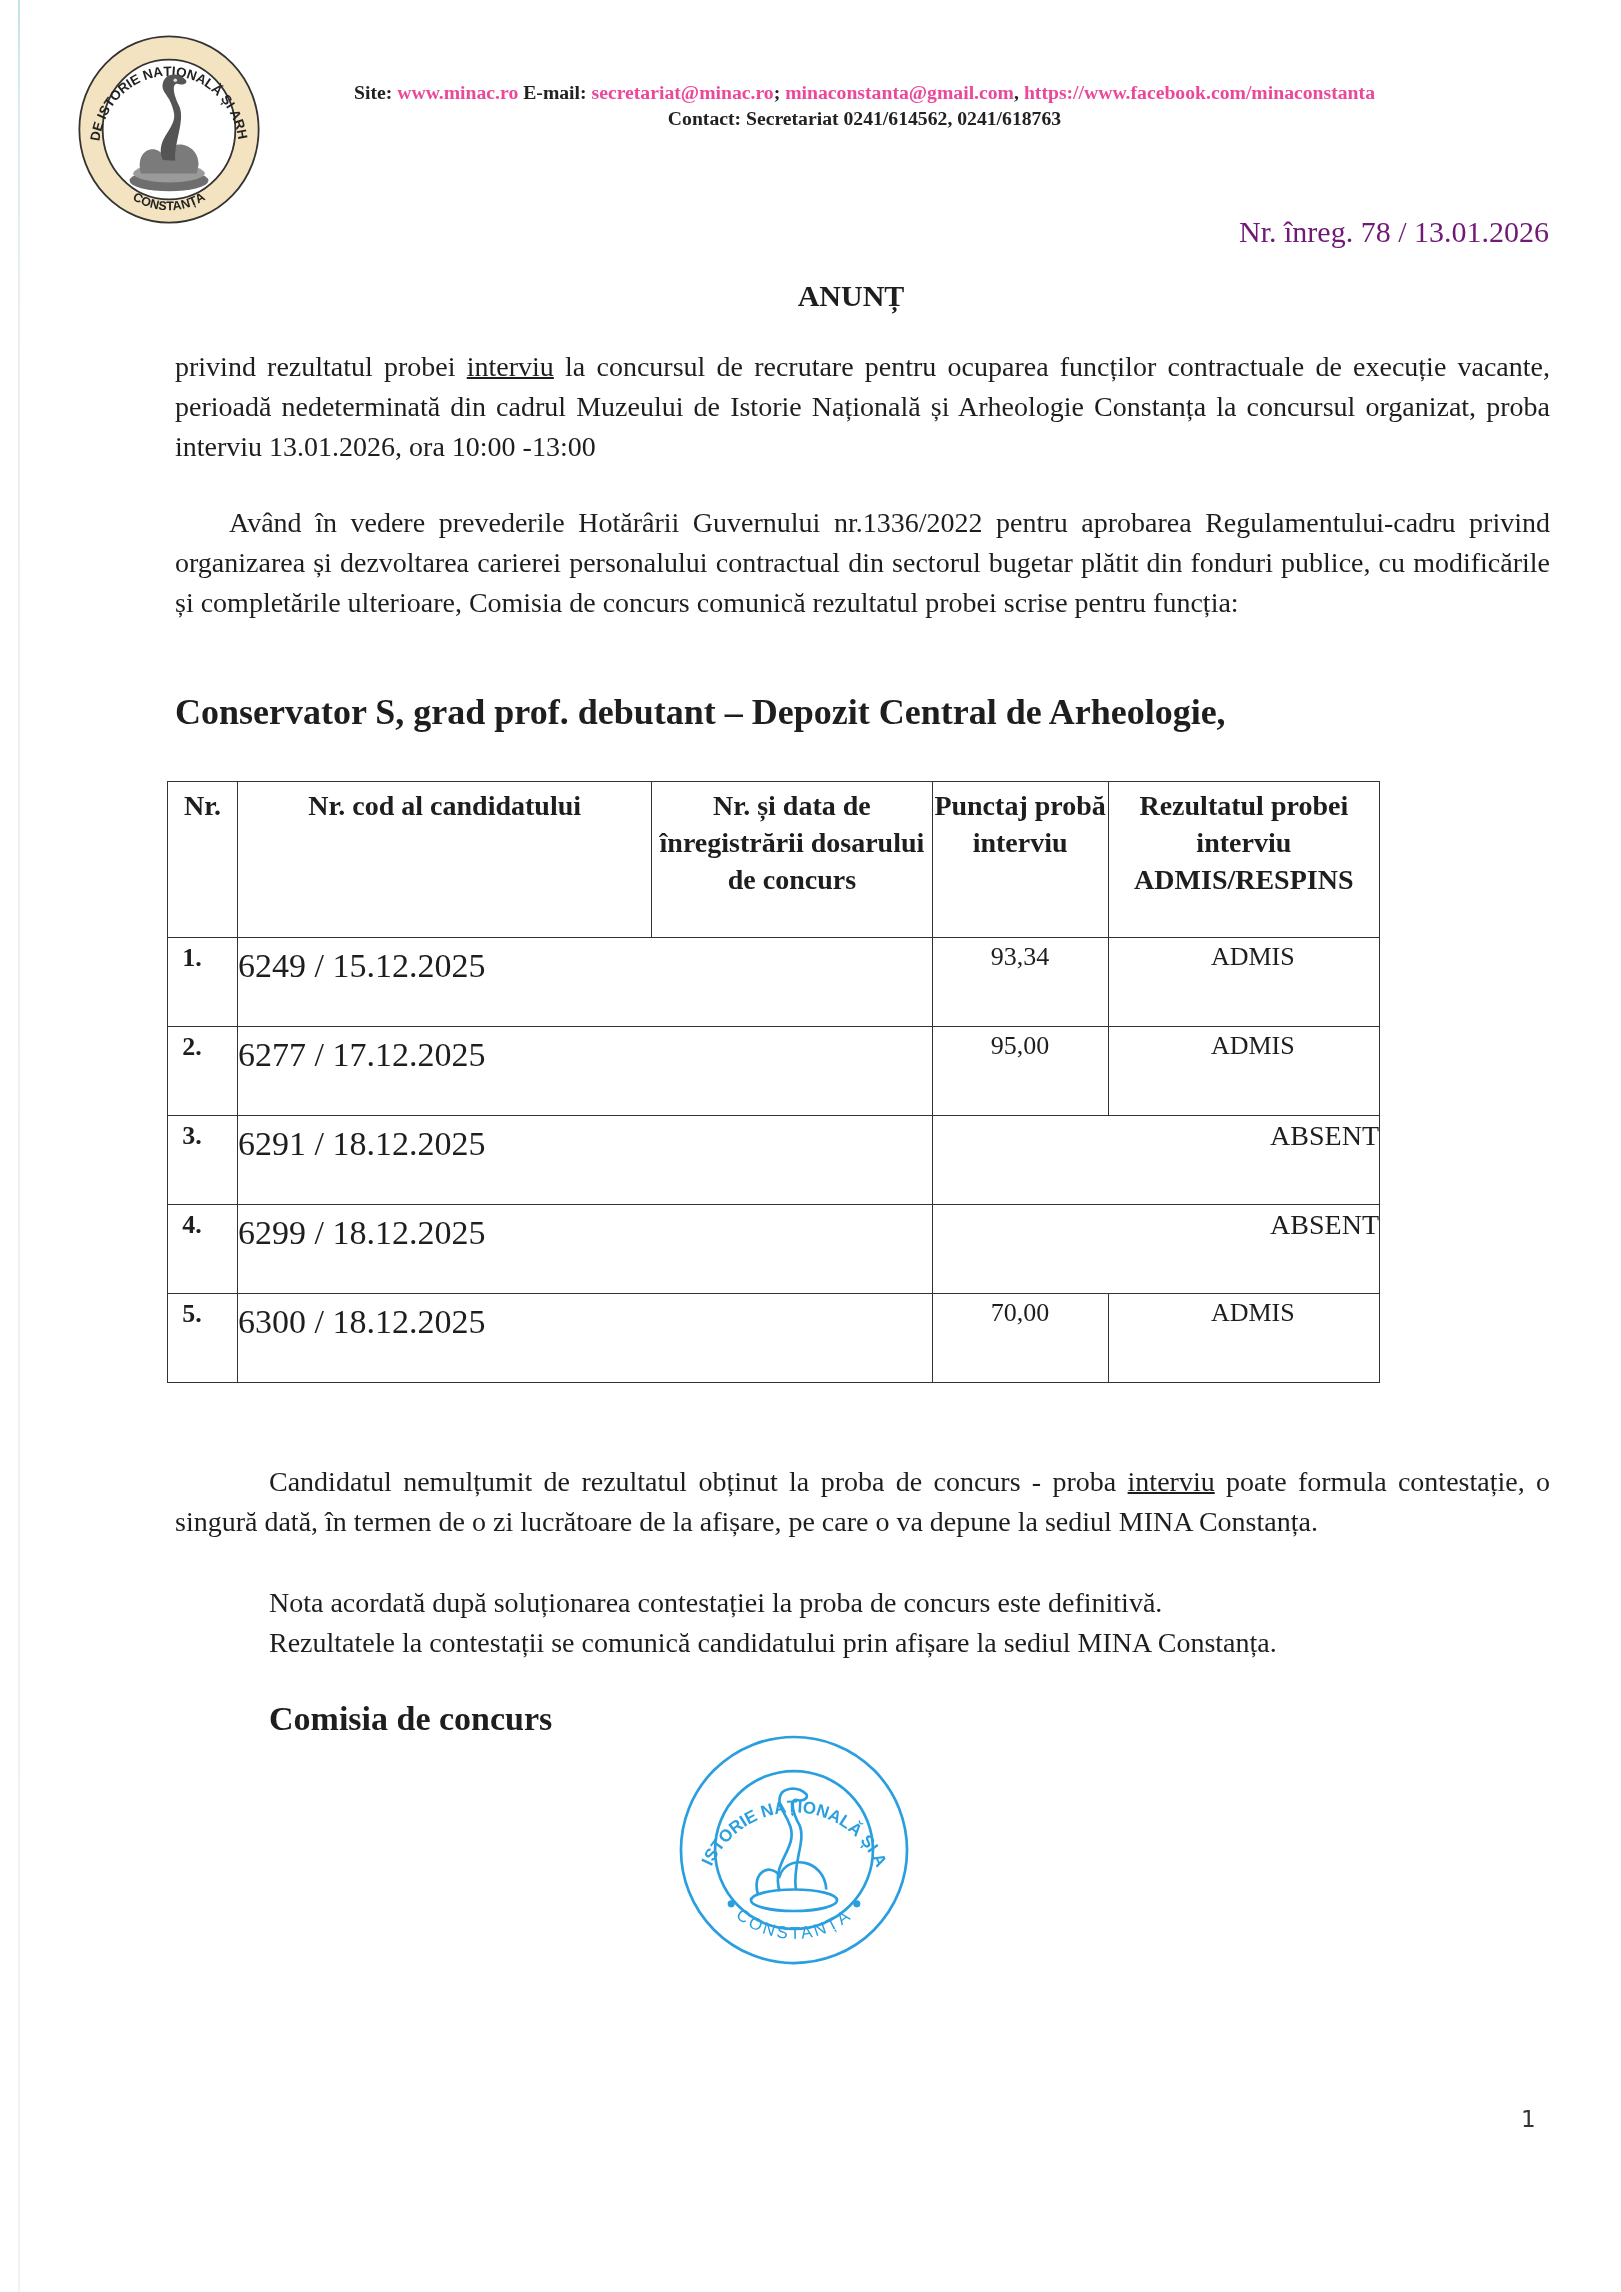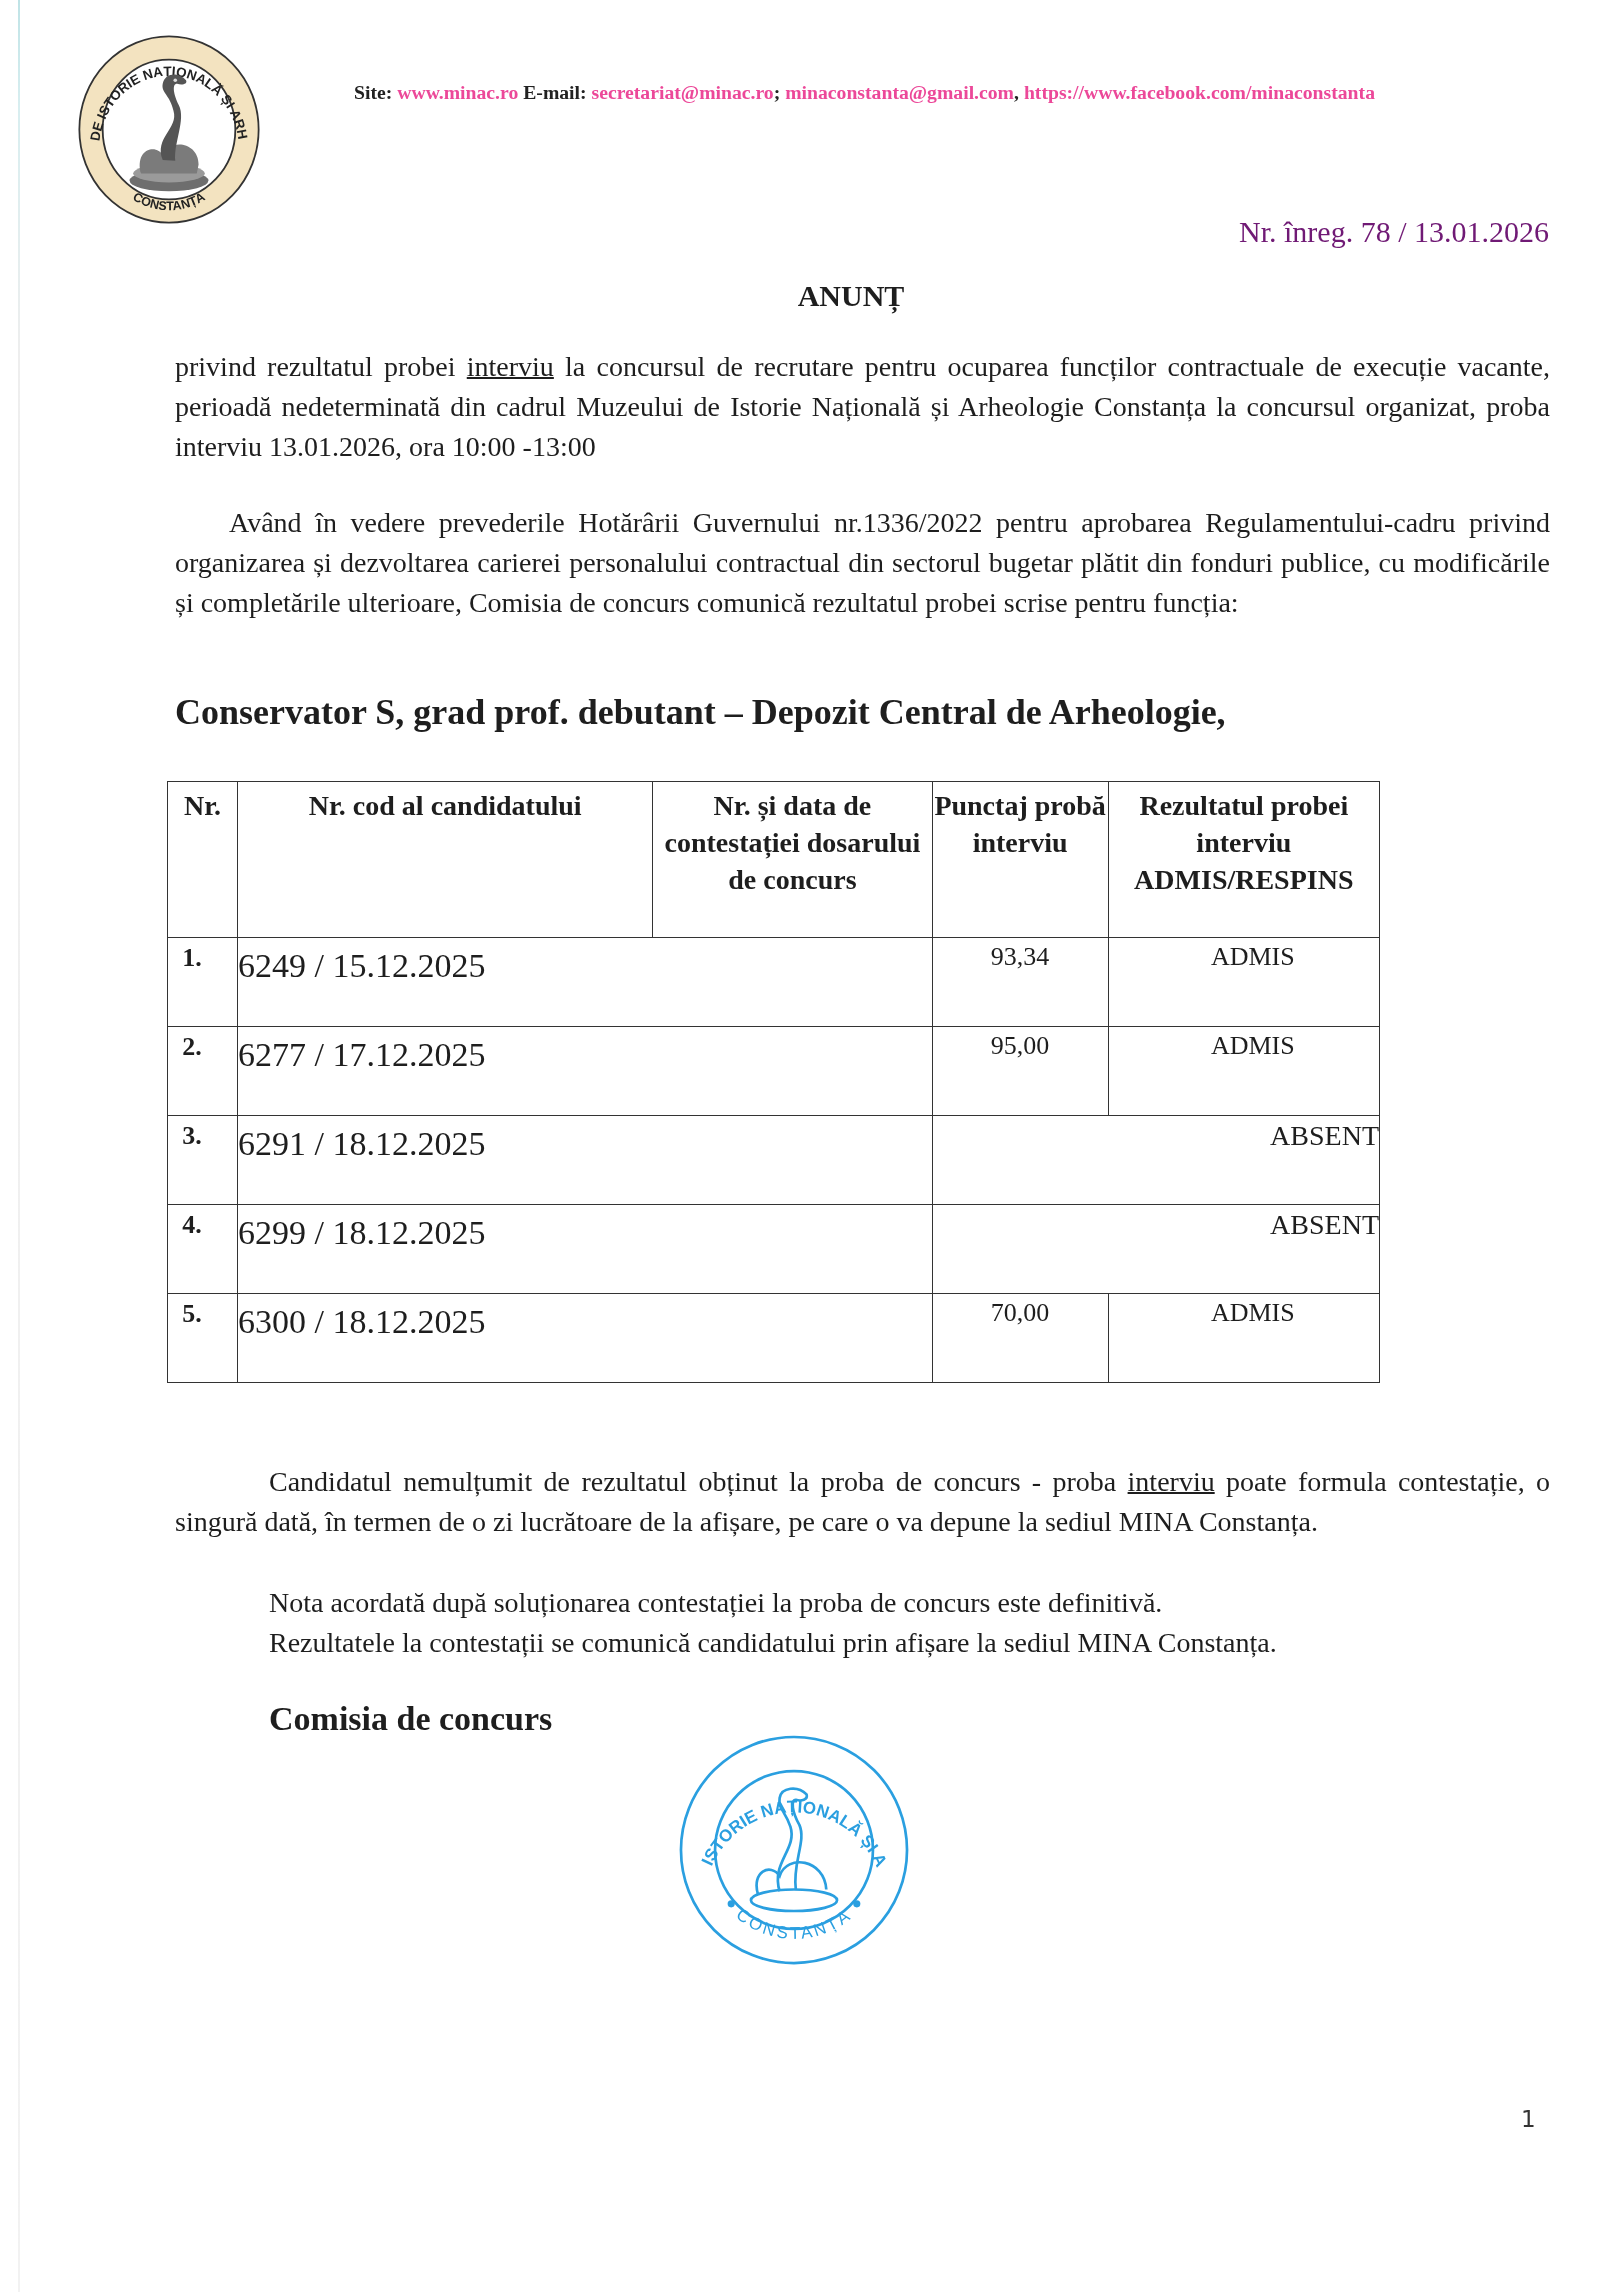--- a/index.html
+++ b/index.html
@@ -73,20 +73,21 @@
 
 <div class="abs hdr">
   <div class="line">
     <span>Site:</span>
     <a>www.minac.ro</a>
     <span>E-mail:</span>
     <a>secretariat@minac.ro</a><span>;</span>
     <a>minaconstanta@gmail.com</a><span>,</span>
     <a>https://www.facebook.com/minaconstanta</a>
   </div>
+  <div class="line">Contact: Secretariat 0241/614562,  0241/618763</div>
 </div>
 
 <div class="abs regno">Nr. înreg. 78 / 13.01.2026</div>
 
 <div class="abs title">ANUNȚ</div>
 
 <div class="abs para p1">
   <span>privind rezultatul probei </span><u>interviu</u><span> la concursul de recrutare pentru ocuparea funcților contractuale de execuție vacante, perioadă nedeterminată din cadrul Muzeului de Istorie Națională și Arheologie Constanța la concursul organizat, proba interviu 13.01.2026, ora 10:00 -13:00</span>
 </div>
 
@@ -99,21 +100,21 @@
     <col class="c-nr">
       <col class="c-cod">
       <col class="c-data">
       <col class="c-punct">
       <col class="c-rez">
   </colgroup>
   <tbody>
       <tr class="head">
     <th>Nr.</th>
     <th>Nr. cod al candidatului</th>
-    <th>Nr. și data de contestației dosarului de concurs</th>
+    <th>Nr. și data de înregistrării dosarului de concurs</th>
     <th>Punctaj probă interviu</th>
     <th>
       <div style="padding:0 18px;">Rezultatul probei interviu</div>
       <div>ADMIS/RESPINS</div>
     </th>
   </tr>
   <tr class="row">
     <td class="nr">1.</td>
     <td class="cod" colspan="2">6249 / 15.12.2025</td>
     <td class="punct">93,34</td>

